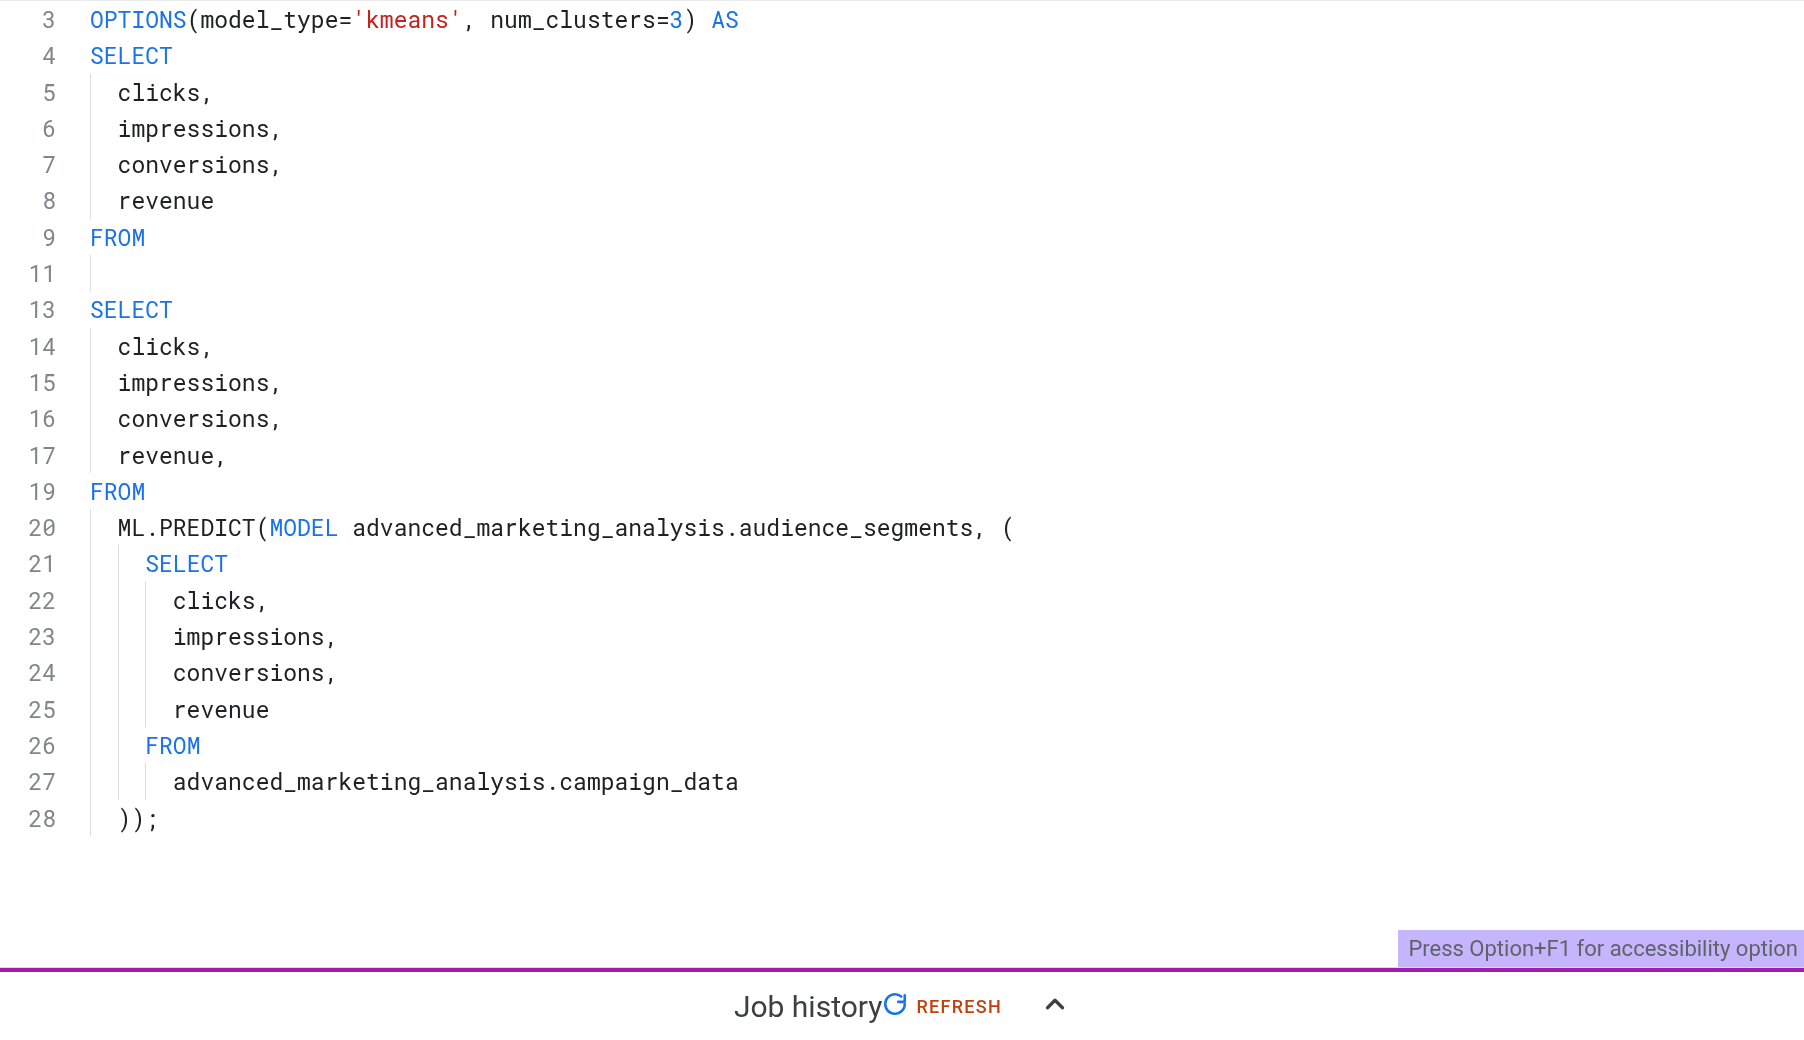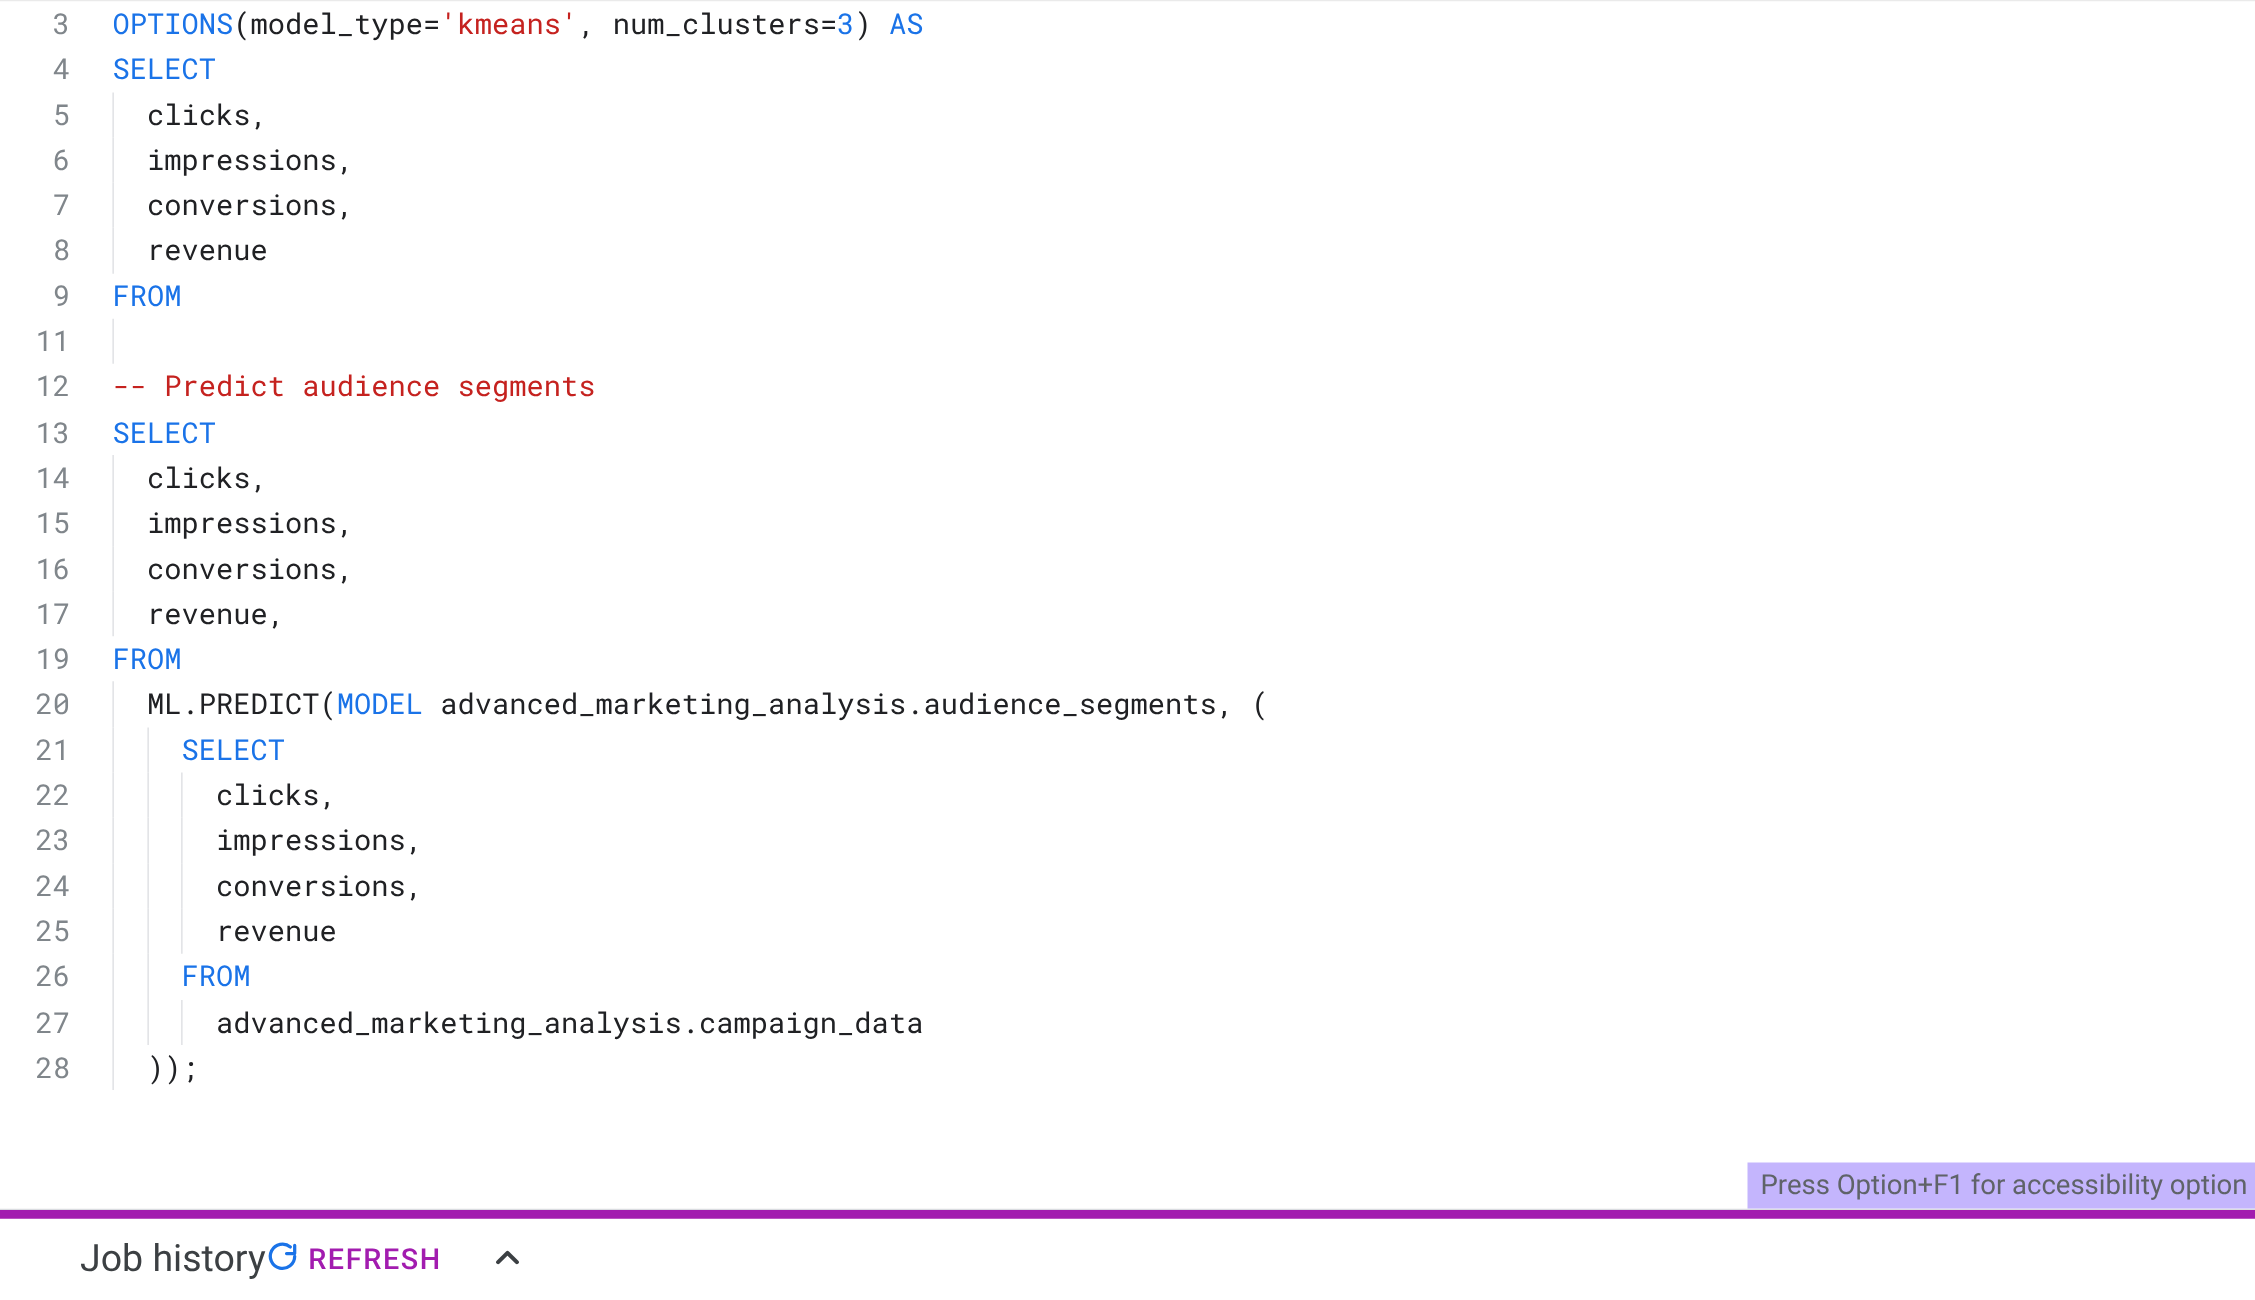--- a/index.html
+++ b/index.html
@@ -13,24 +13,24 @@
   .kw { color: #1a73e8; }
   .num { color: #1a73e8; }
   .str { color: #c5221f; }
   .cmt { color: #c5221f; }
   .id { color: #202124; }
   .guide { display: inline-block; width: 1px; height: 36.3px; background: #dadce0; vertical-align: top; position: absolute; top: 0; }
   .g1 { left: 12px; }
   .g2 { left: calc(12px + 2ch); }
   .g3 { left: calc(12px + 4ch); }
   .a11y-hint { position: absolute; right: 0; bottom: 0; padding: 6px 6px 6px 10px; background: #c4b5fd; color: #5f6368; font-size: 22px; font-family: "Google Sans", Roboto, Arial, sans-serif; }
-  .job-bar { display: flex; align-items: center; justify-content: flex-start; height: 72px; padding: 0 42px 0 64px; border-top: 7px solid #a21caf; }
+  .job-bar { display: flex; align-items: center; justify-content: center; height: 72px; padding: 0 42px 0 42px; border-top: 4px solid #a21caf; }
   .job-title { font-size: 30px; color: #3c4043; font-weight: 400; }
   .job-actions { display: flex; align-items: center; gap: 38px; }
-  .refresh-btn { display: flex; align-items: center; gap: 8px; color: #a21caf; font-size: 23px; font-weight: 500; letter-spacing: 1.3px; cursor: pointer; }
+  .refresh-btn { display: flex; align-items: center; gap: 8px; color: #c2410c; font-size: 18px; font-weight: 500; letter-spacing: 1.3px; cursor: pointer; }
   .refresh-btn svg { width: 26px; height: 26px; }
   .chevron { cursor: pointer; color: #3c4043; }
   .chevron svg { width: 30px; height: 30px; }
 </style>
 </head>
 <body>
 
 <div class="root">
   <div class="editor">
     <div class="code-area" id="code-area">
@@ -58,24 +58,20 @@
           <div class="gutter">8</div>
           <div class="codecell"><span class="guide g1"></span><span class="id">  revenue</span></div>
         </div>
         <div class="code-row">
           <div class="gutter">9</div>
           <div class="codecell"><span class="kw">FROM</span></div>
         </div>
         <div class="code-row">
           <div class="gutter">11</div>
           <div class="codecell"><span class="guide g1"></span><span class="id"></span></div>
-        </div>
-        <div class="code-row">
-          <div class="gutter">12</div>
-          <div class="codecell"><span class="cmt">-- Predict audience segments</span></div>
         </div>
         <div class="code-row">
           <div class="gutter">13</div>
           <div class="codecell"><span class="kw">SELECT</span></div>
         </div>
         <div class="code-row">
           <div class="gutter">14</div>
           <div class="codecell"><span class="guide g1"></span><span class="id">  clicks,</span></div>
         </div>
         <div class="code-row">

